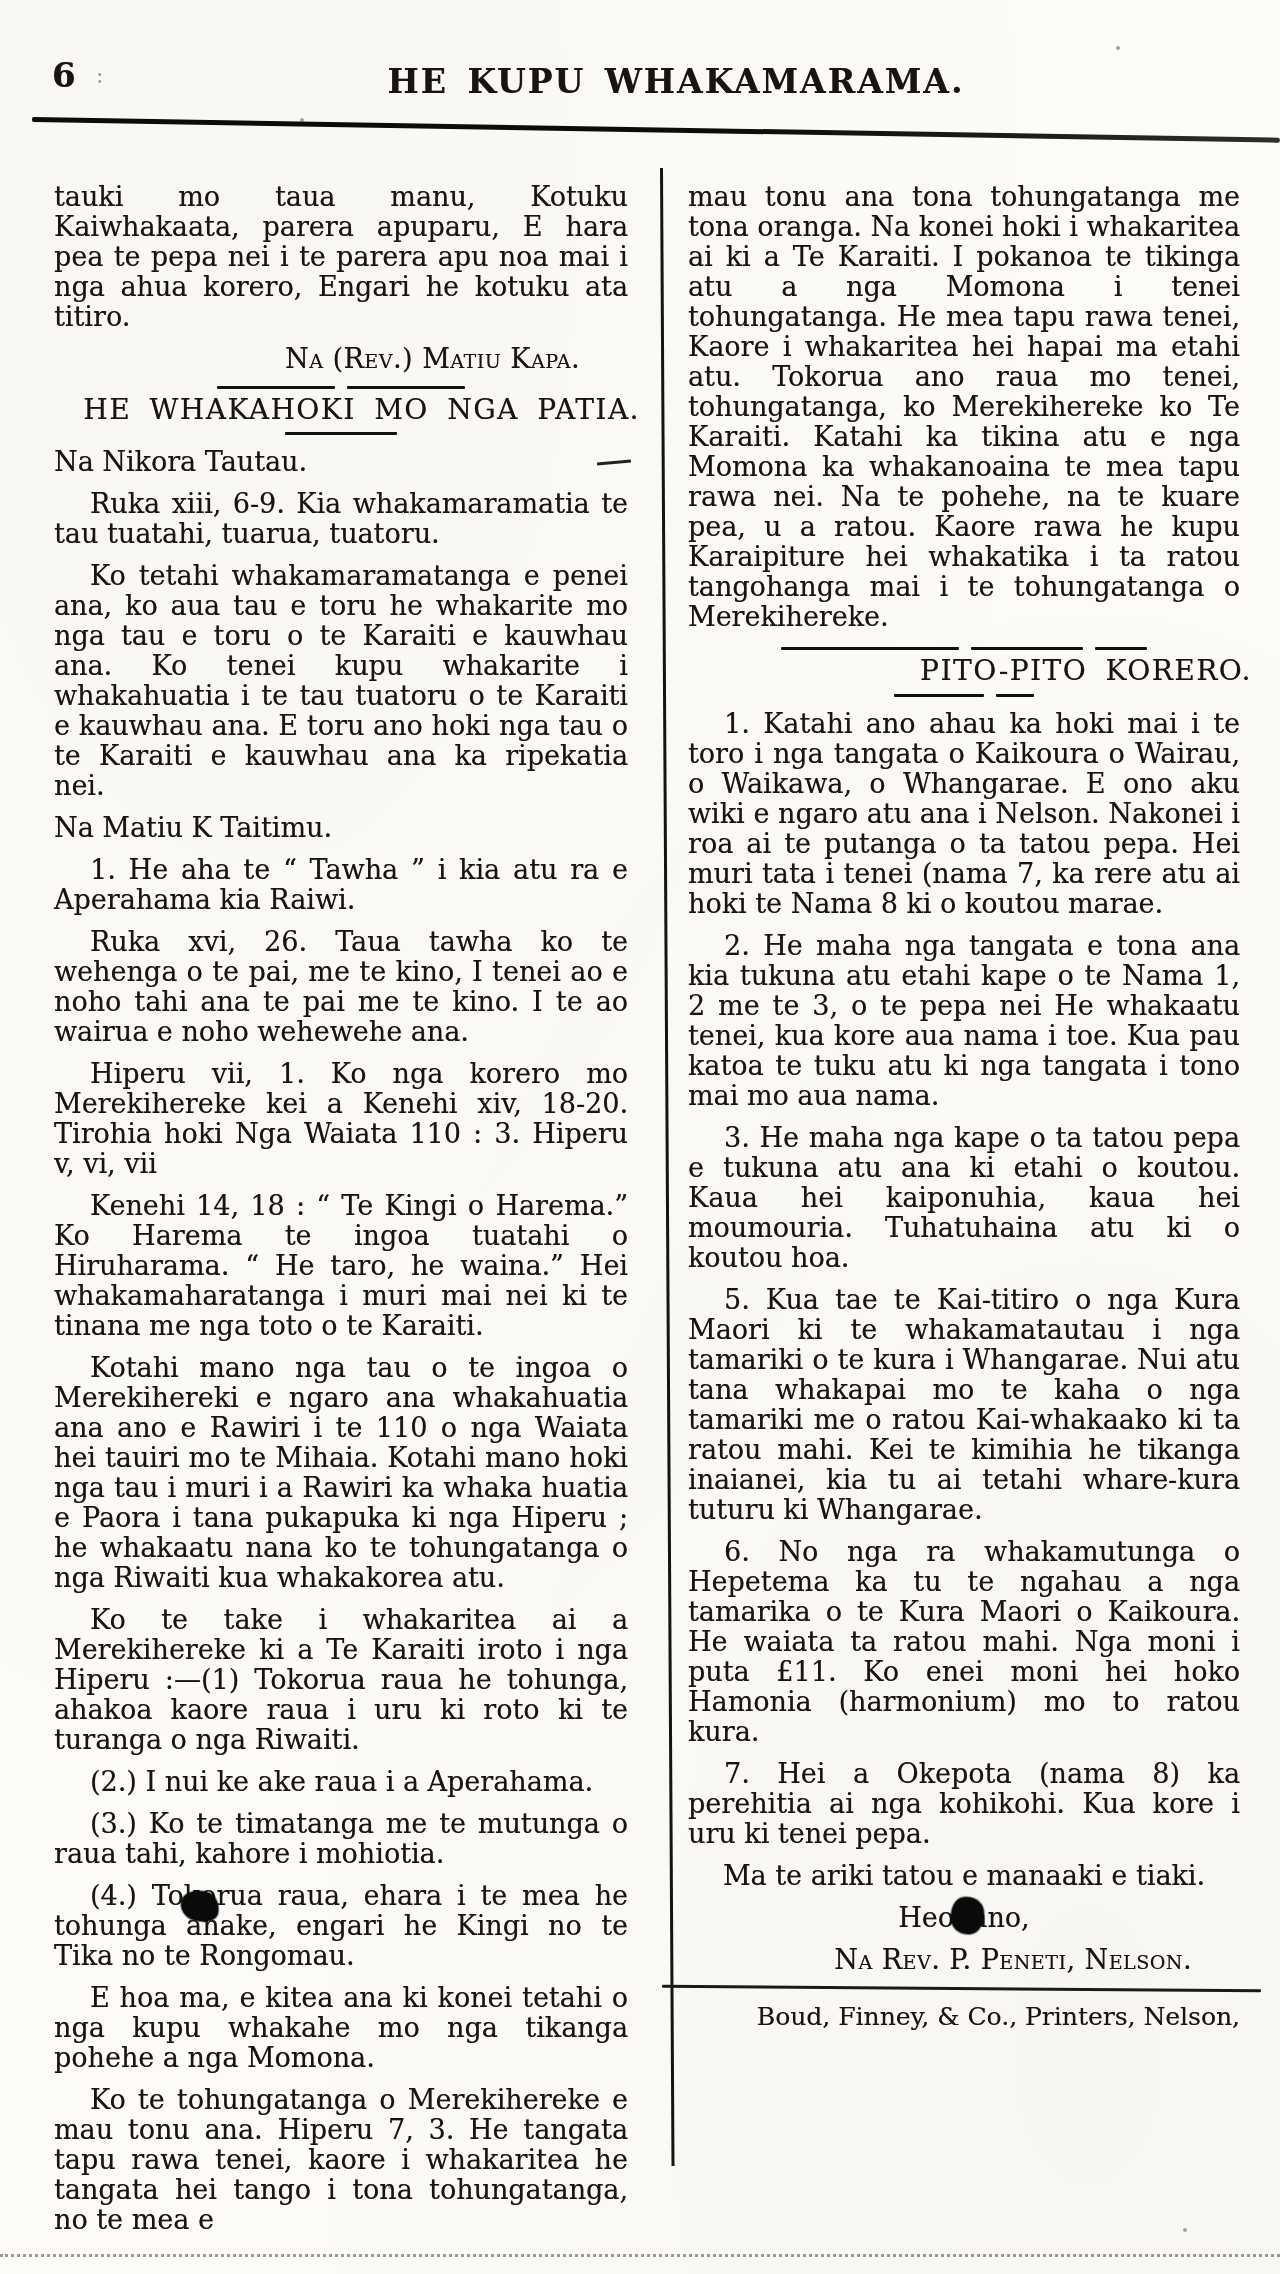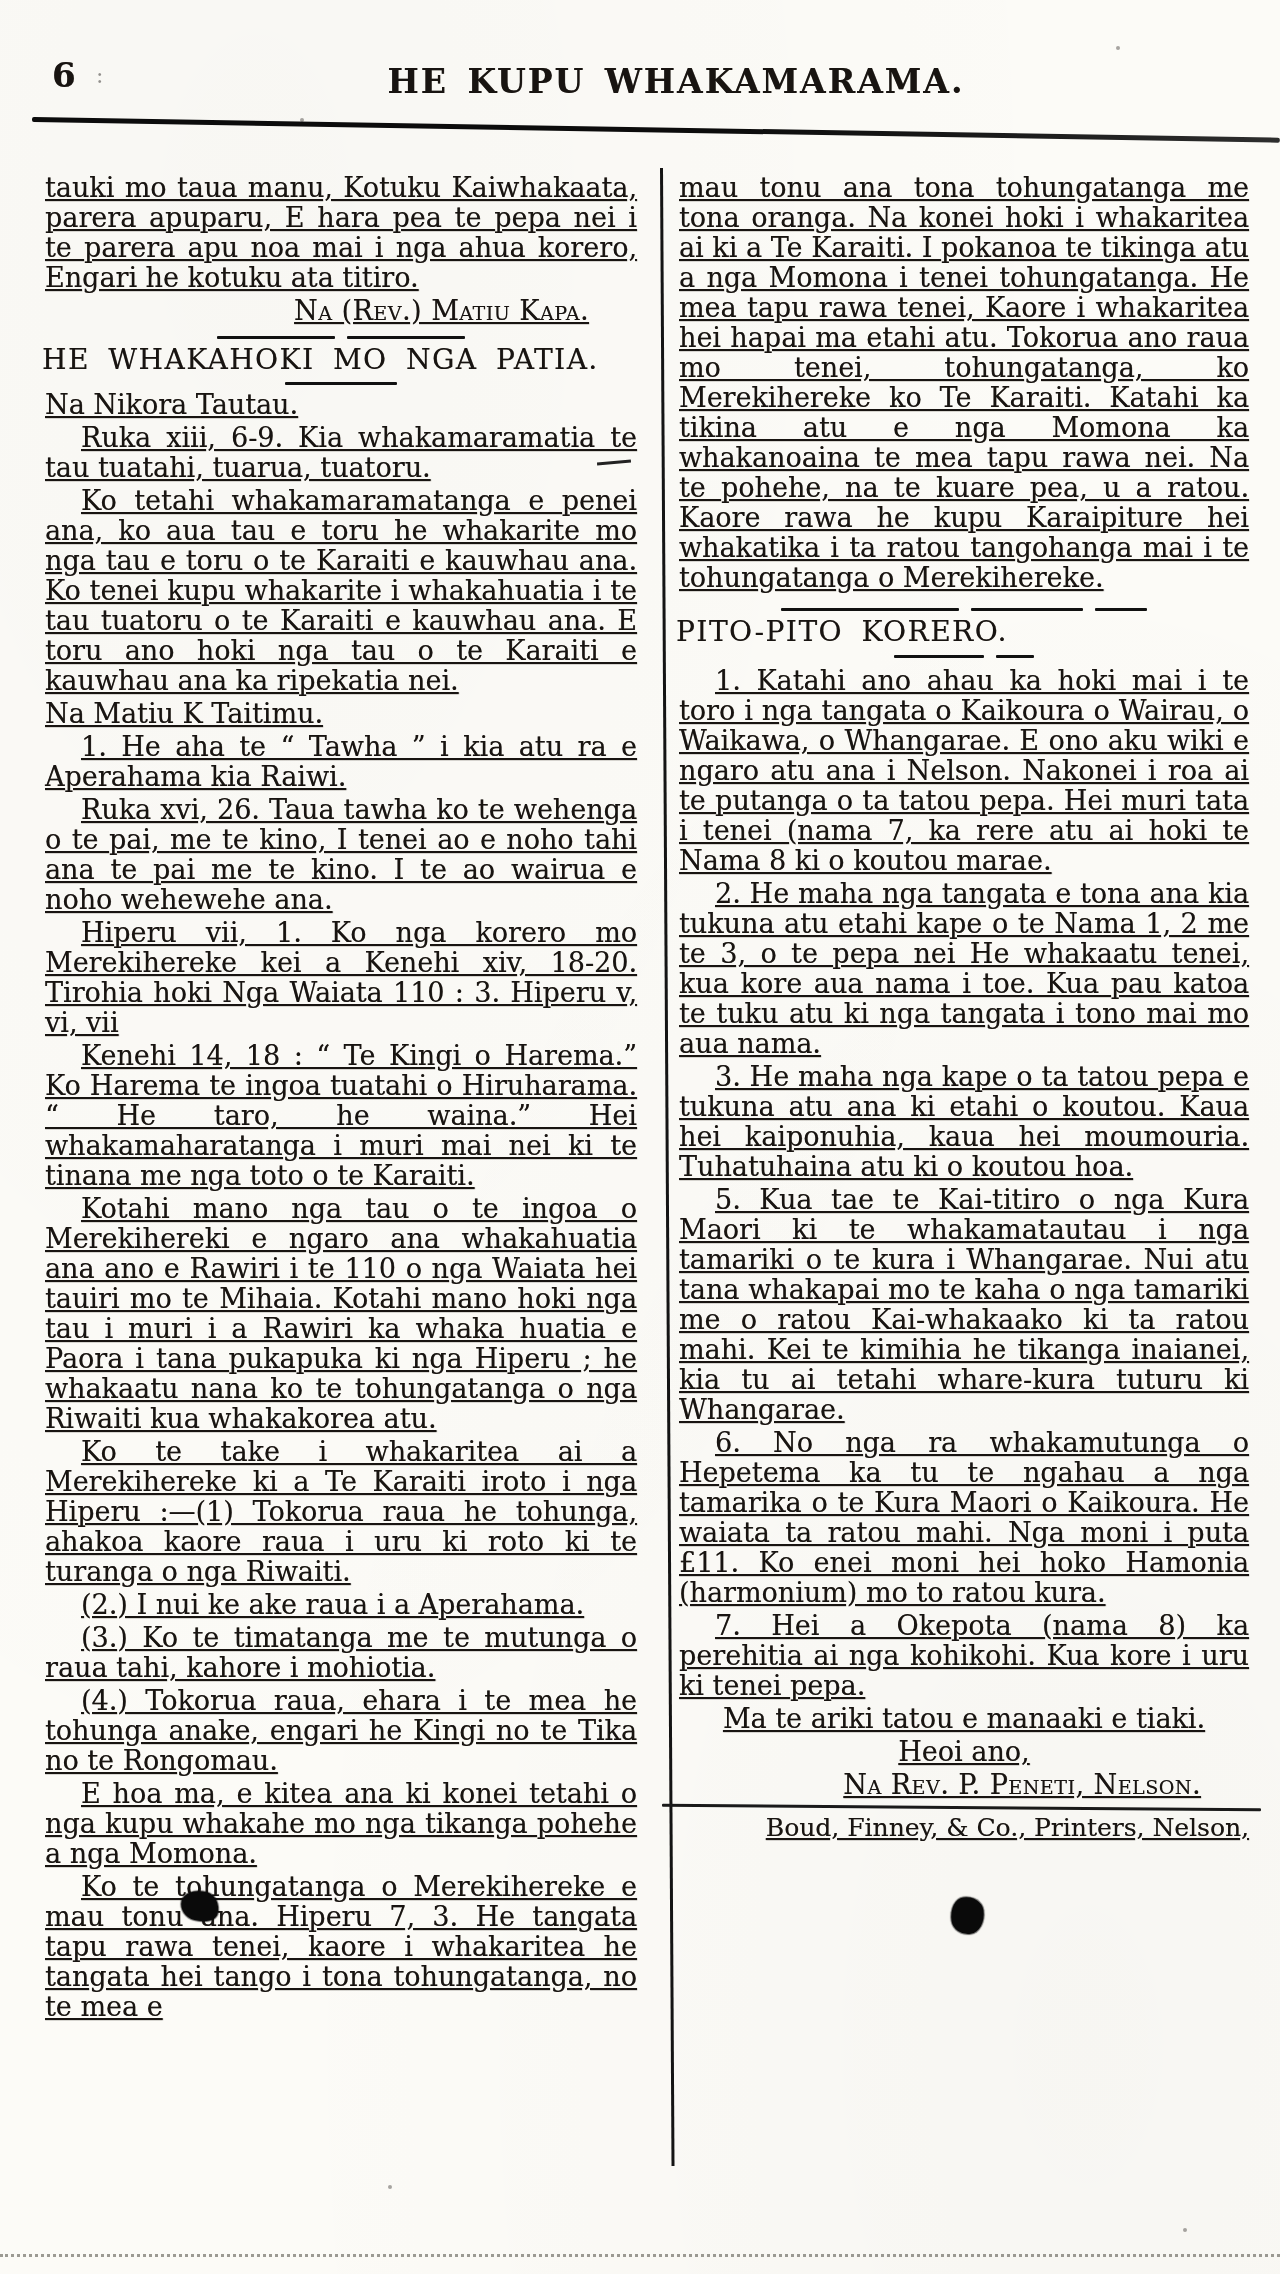--- a/index.html
+++ b/index.html
@@ -79,34 +79,34 @@
     position: absolute;
     left: 660px;
     top: 168px;
     width: 3px;
     height: 1998px;
     background: #141414;
     transform: rotate(-0.33deg);
     transform-origin: top center;
   }
   
-  p { margin: 3px; text-decoration: underline; }
+  p { margin: 12px; }
   .par       { text-indent: 36px; }
   .cont-par  { text-indent: 0; }
   .byline    { text-indent: 0; text-align: left; }
   .signature {
     text-align: right;
     padding-right: 48px;
     font-variant: small-caps;
     letter-spacing: 0.5px;
   }
   .closing-center { text-align: center; text-indent: 0; }
   .section-heading {
     margin: 6px 0 4px;
-    text-align: left;
+    text-align: right;
     font-size: 28px;
     font-weight: normal;
     letter-spacing: 1.5px;
     word-spacing: 8px;
     white-space: nowrap;
     text-indent: 0;
   }
   
   .divider {
     display: flex;

